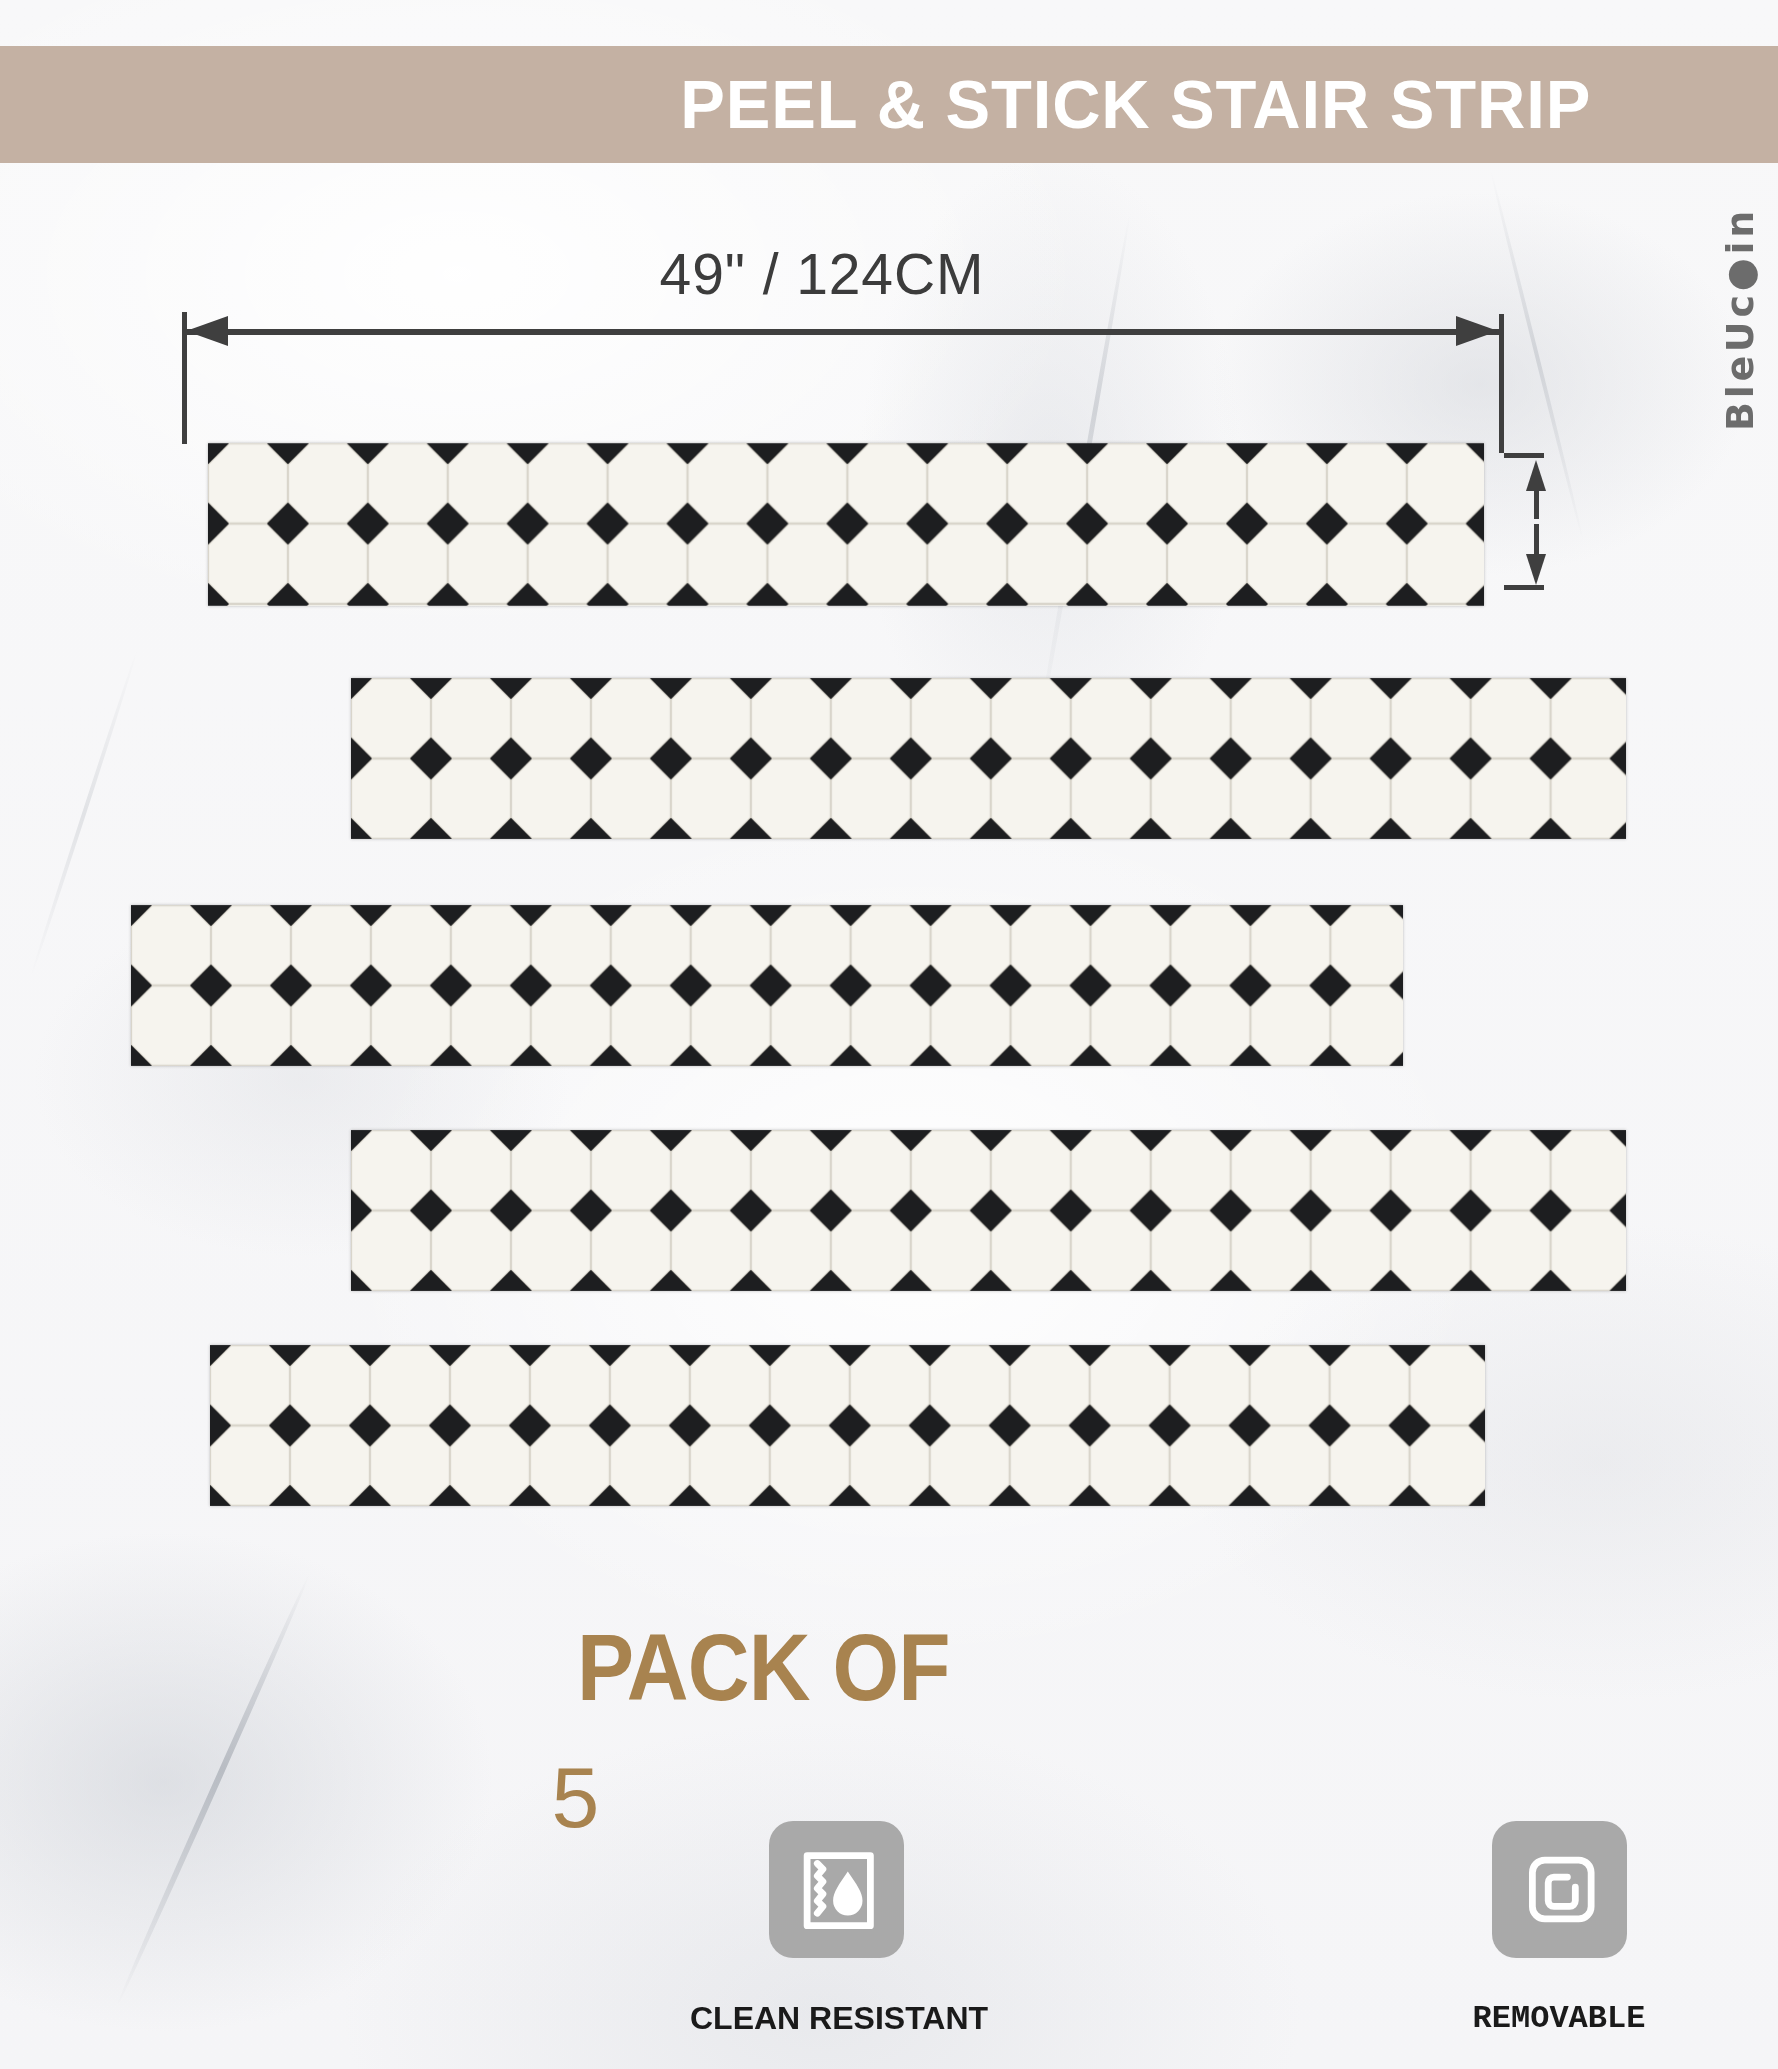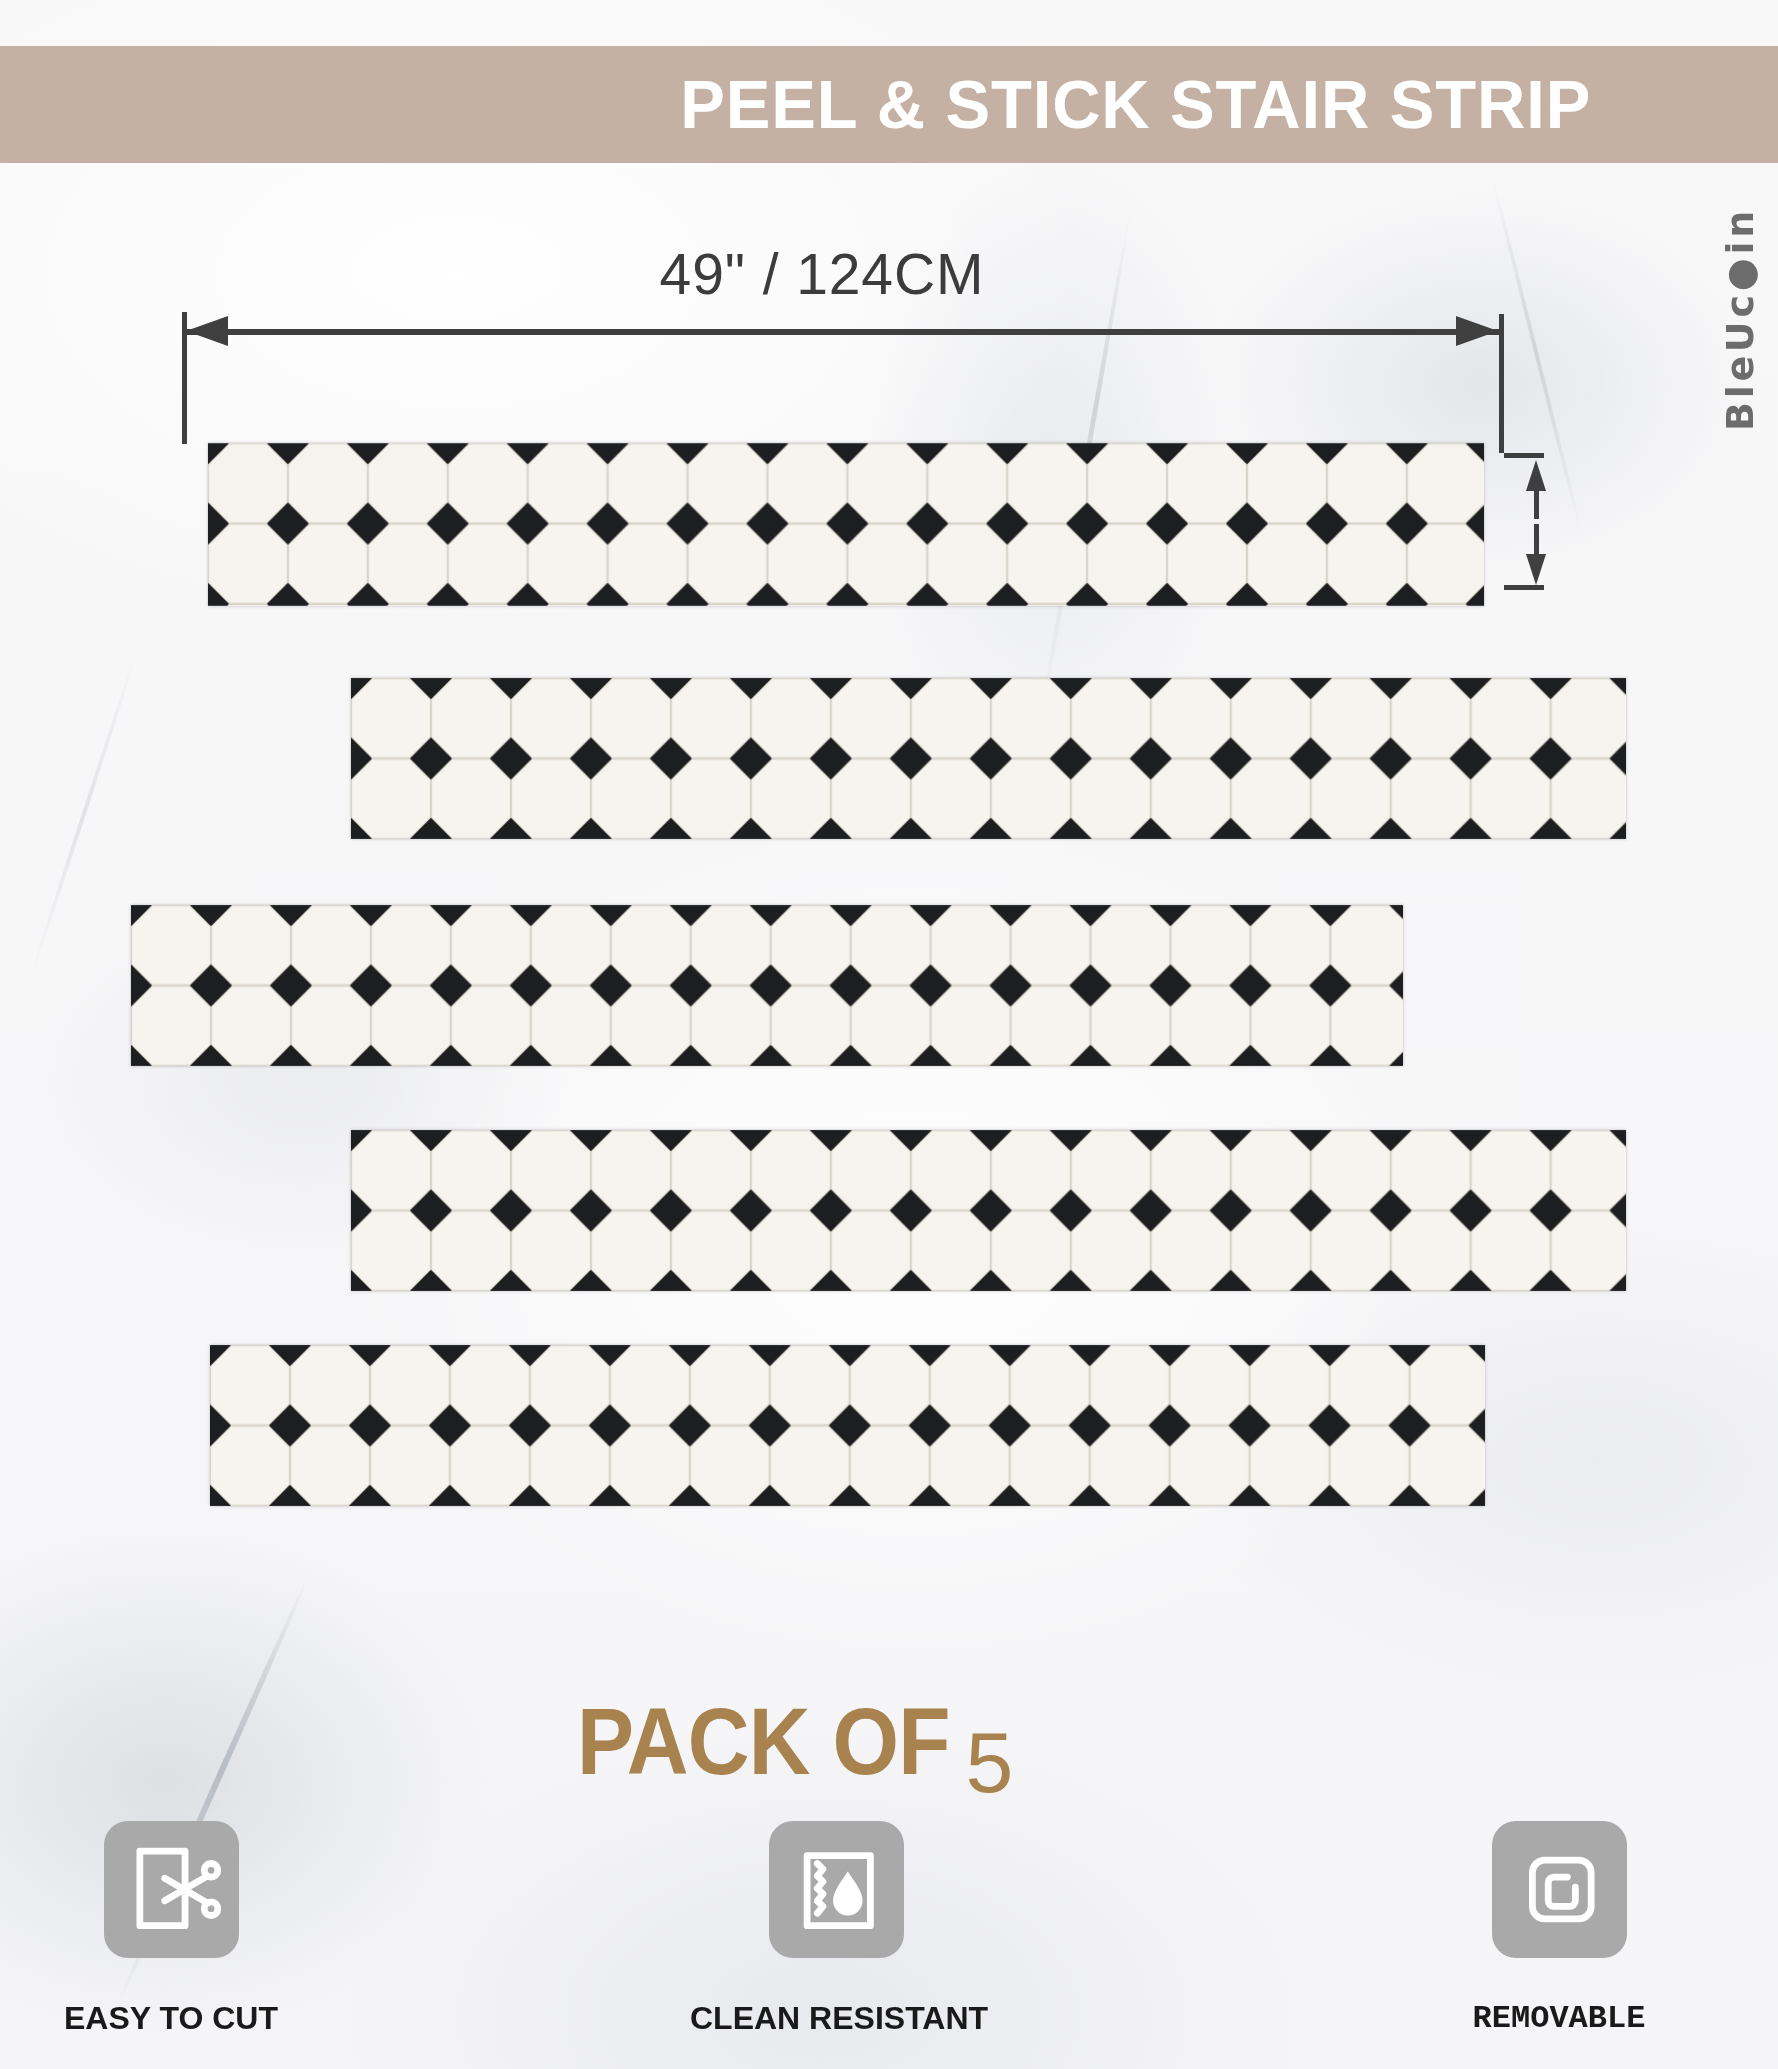--- a/index.html
+++ b/index.html
@@ -63,22 +63,22 @@
   .riser-label{position:absolute;left:1552px;top:492px;width:227px;text-align:center;
     font-size:27.4px;line-height:33px;color:#222;}
   
   .strip{position:absolute;box-shadow:0 0 2.7px rgba(110,110,110,.45);}
   .strip-1{left:208px;top:443px;}
   .strip-2{left:351px;top:678px;}
   .strip-3{left:131px;top:905px;}
   .strip-4{left:351px;top:1130px;}
   .strip-5{left:210px;top:1345px;}
   
-  .pack{position:absolute;left:577px;top:1687px;color:var(--pack-text);
-    display:flex;align-items:flex-start;white-space:nowrap;}
+  .pack{position:absolute;left:577px;top:1613px;color:var(--pack-text);
+    display:flex;align-items:flex-start;white-space:nowrap;flex-direction:column;}
   .pack-main{font-size:95px;font-weight:bold;letter-spacing:-0.9px;
     transform:scaleX(.9);transform-origin:left top;}
   .pack-num{font-size:86px;font-weight:400;position:relative;top:25.6px;margin-left:-25.6px;}
   
   .feature{position:absolute;top:1821px;width:292px;text-align:center;}
   .f1{left:25px;}.f2{left:315px;}.f3{left:690px;}.f4{left:1046px;}.f5{left:1413px;font-family:Liberation Mono, monospace;}
   .feature-icon{width:135px;height:137px;border-radius:24px;background:var(--icon-bg);
     margin:0 auto;display:flex;align-items:center;justify-content:center;}
   .feature-icon svg{width:113px;height:113px;}
   .feature-label{margin-top:42px;font-size:32px;font-weight:bold;color:var(--label-text);
@@ -179,33 +179,20 @@
     </pattern>
       </defs>
     <rect width="1395" height="176" fill="url(#oct5)"></rect>
   </svg>
 
   <div class="pack">
     <span class="pack-main">PACK OF</span>
     <span class="pack-num">5</span>
   </div>
 
-  <div class="feature f1">
-    <div class="feature-icon">
-      <svg viewBox="0 0 100 100">
-        <rect class="ico" x="22" y="16" width="40" height="66"></rect>
-        <line class="ico" x1="44" y1="40" x2="82" y2="62"></line>
-        <line class="ico" x1="44" y1="60" x2="82" y2="38"></line>
-        <circle class="ico" cx="85" cy="67" r="6" stroke-width="5"></circle>
-        <circle class="ico" cx="85" cy="33" r="6" stroke-width="5"></circle>
-        <circle cx="59" cy="50" r="3" fill="#fff"></circle>
-      </svg>
-    </div>
-    <div class="feature-label">EASY TO CUT</div>
-  </div>
 
 
   <div class="feature f3">
     <div class="feature-icon">
       <svg viewBox="0 0 100 100">
         <rect class="ico" x="24" y="20" width="56" height="62" stroke-width="5"></rect>
         <polyline class="ico" points="33,27 38,32 33,38 38,43 33,49 38,54 33,60 38,65 33,71" stroke-width="4"></polyline>
         <path d="M60,34 C52,46 47,52 47,60 a13,13 0 0 0 26,0 C73,52 68,46 60,34 Z" fill="#fff"></path>
       </svg>
     </div>

